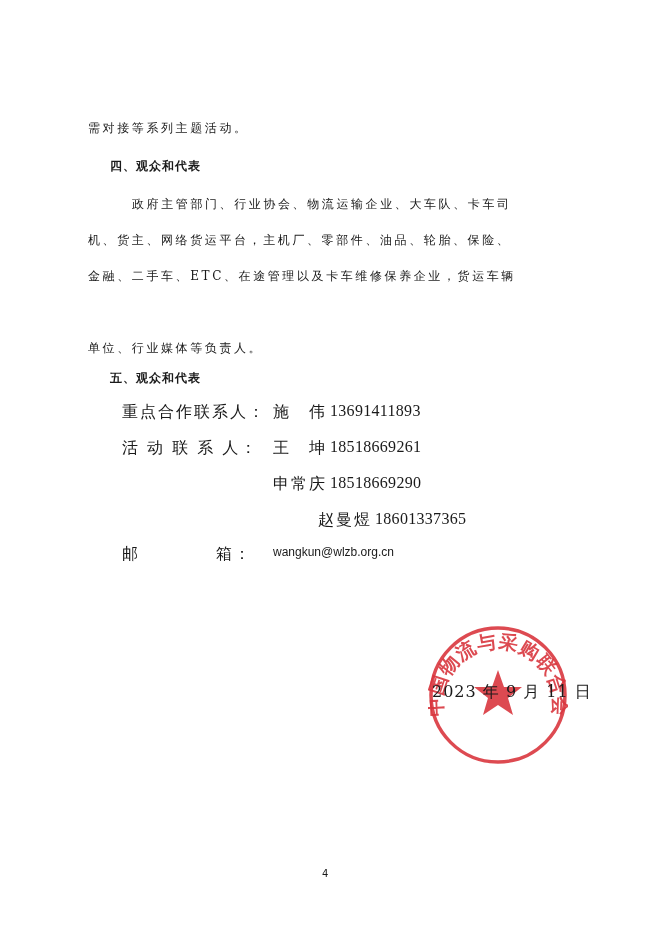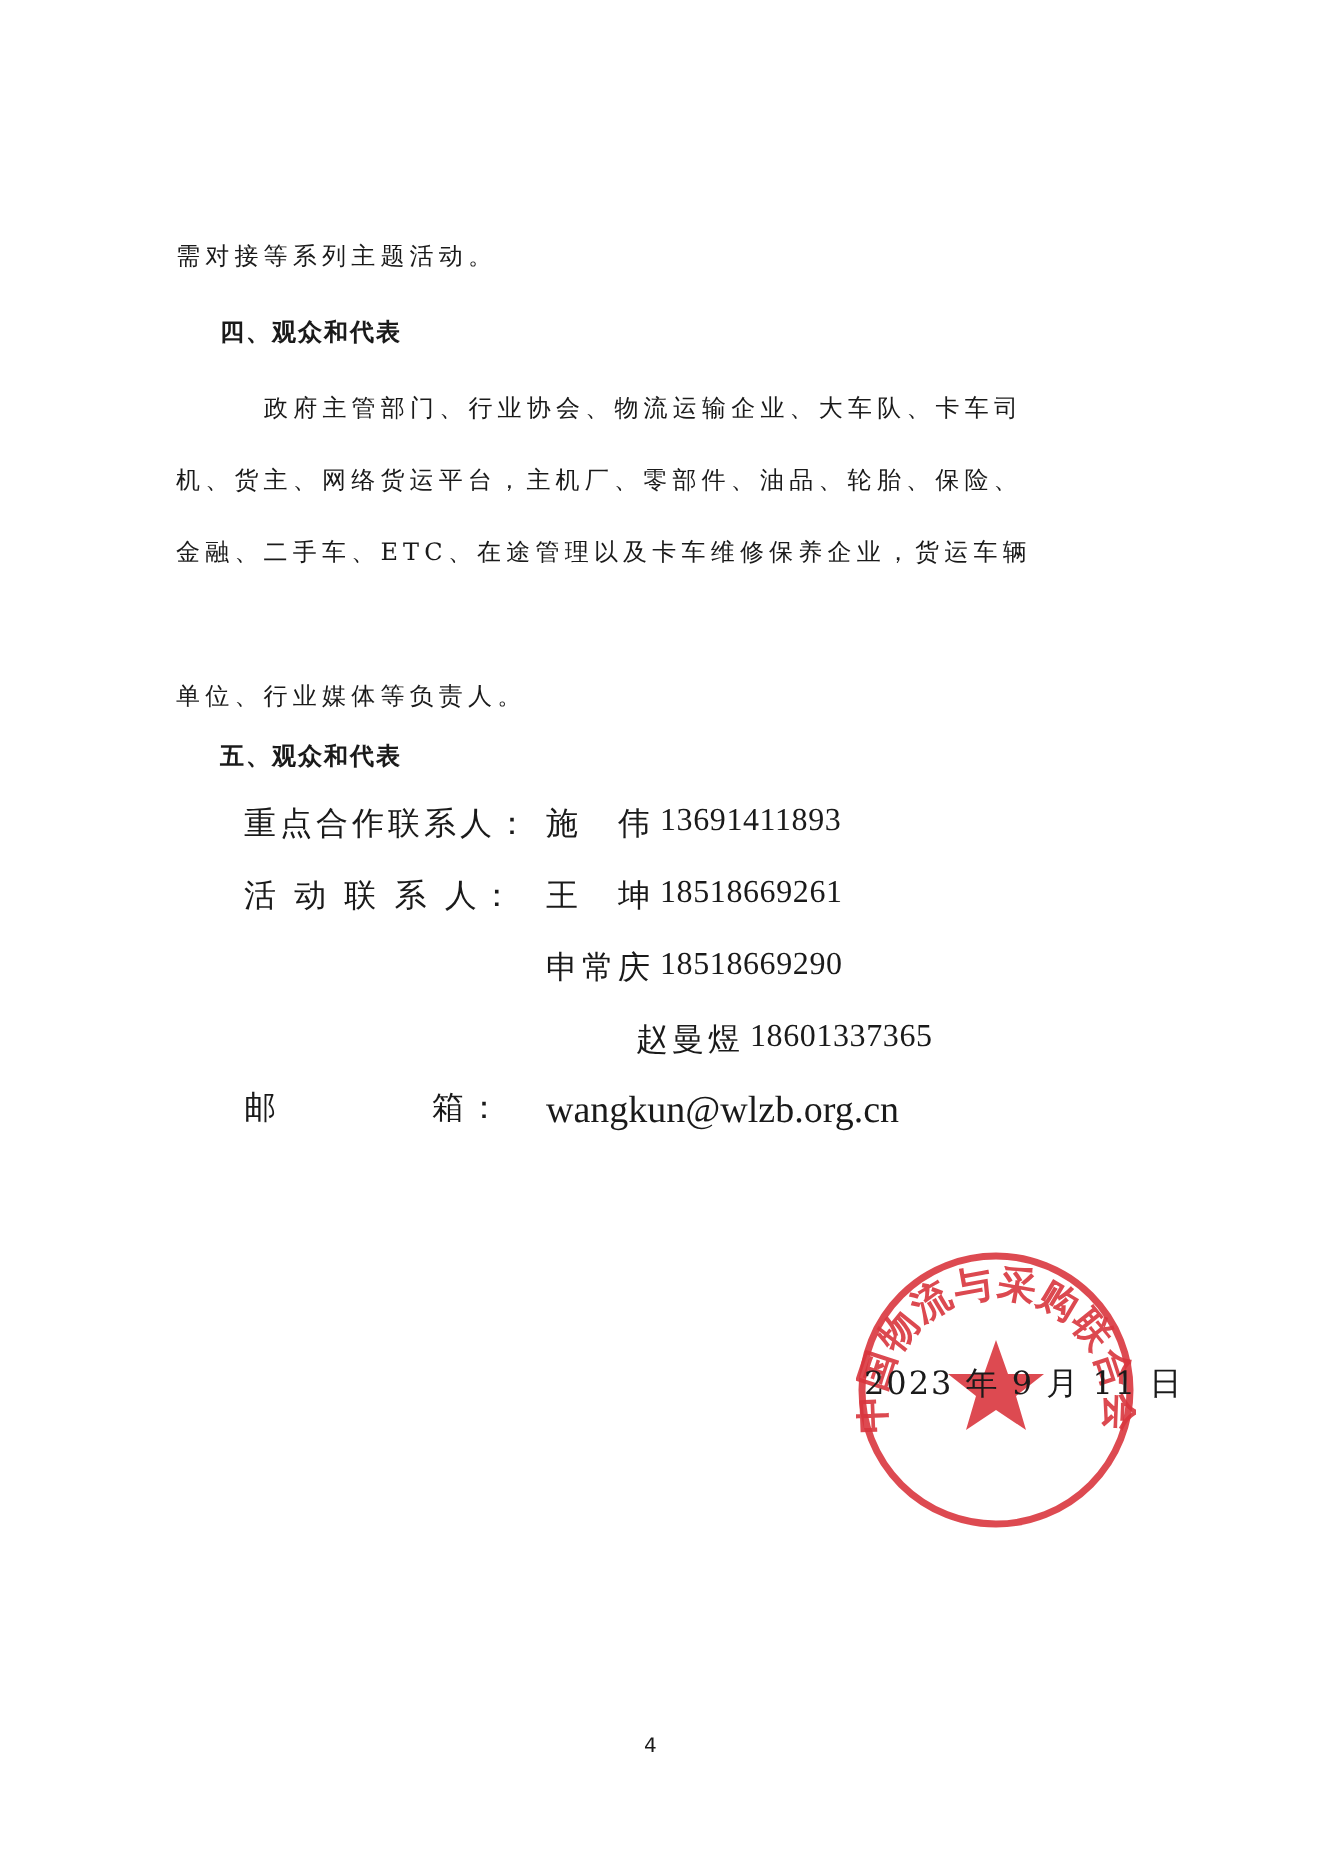--- a/index.html
+++ b/index.html
@@ -7,21 +7,21 @@
          font-family: "DejaVu Serif", "Liberation Serif", serif; color: #1a1a1a; }
   .page { position: absolute; left: 0; top: 0; width: 662px; height: 936px; }
   .line { position: absolute; left: 88px; font-size: 12px; white-space: nowrap; letter-spacing: 2.6px; }
   .heading { position: absolute; left: 110px; font-size: 12px; font-weight: bold;
              font-family: "DejaVu Sans", "Liberation Sans", sans-serif; letter-spacing: 1px; }
   .indent { left: 132px; }
   .contact-row { position: absolute; font-size: 16px; white-space: nowrap; }
   .c-label { position: absolute; left: 122px; letter-spacing: 2px; }
   .c-name { position: absolute; left: 273px; letter-spacing: 2px; }
   .c-phone { position: absolute; left: 330px; font-family: "Liberation Serif", serif; letter-spacing: 0.3px; }
-  .c-email { position: absolute; left: 273px; font-family: Liberation Serif, serif; font-size: 19px; }
+  .c-email { position: absolute; left: 273px; font-family: Liberation Sans, sans-serif; font-size: 12px; }
   .stamp { position: absolute; left: 428px; top: 625px; width: 140px; height: 140px; }
   .date { position: absolute; left: 432px; top: 682px; font-size: 16px; white-space: nowrap; letter-spacing: 1px; }
   .page-num { position: absolute; left: 322px; top: 868px; font-size: 10px;
               font-family: "DejaVu Sans", sans-serif; }
 </style>
 </head>
 <body>
 
 <div class="page">
 

